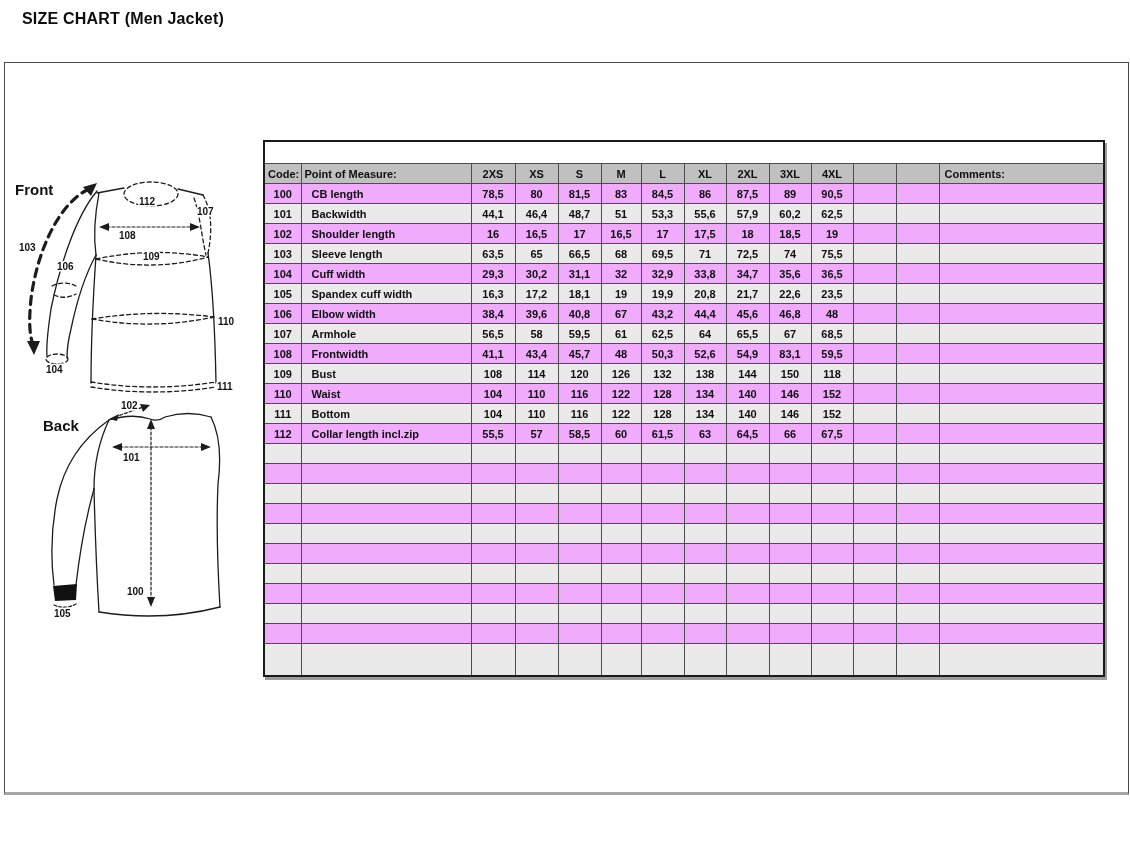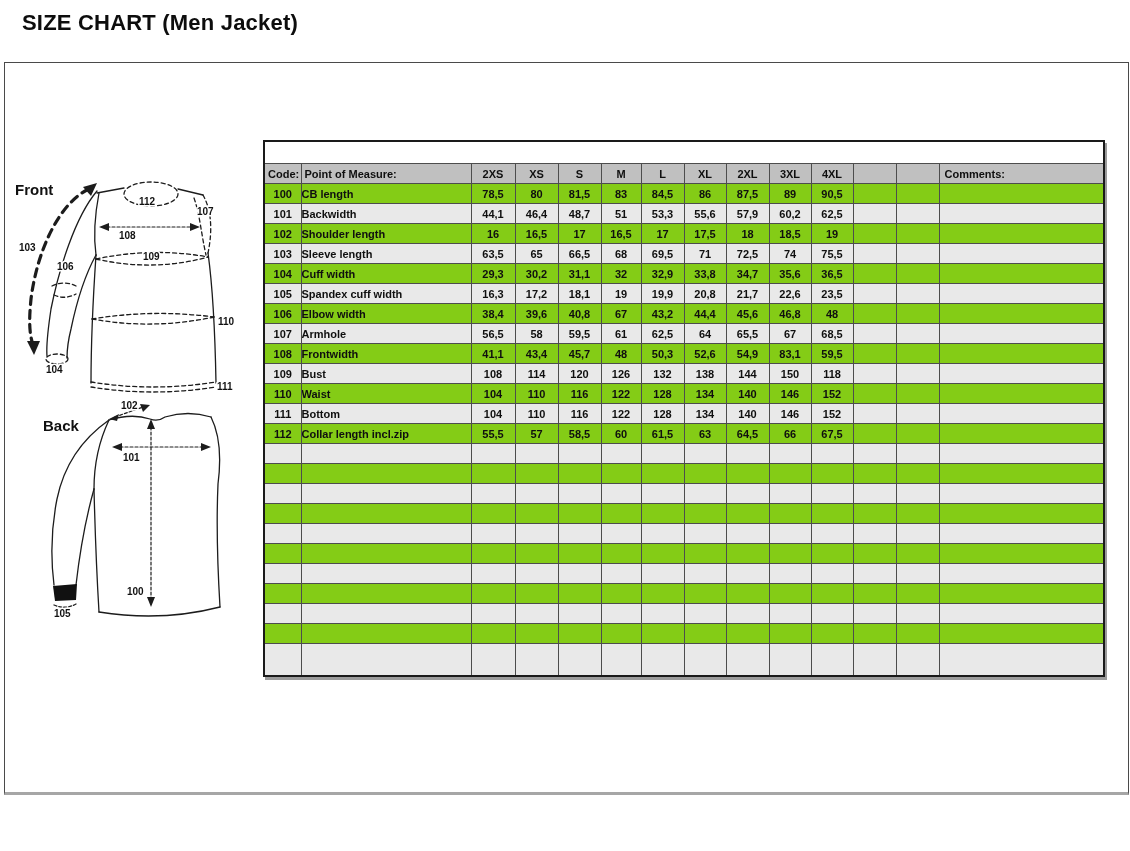--- a/index.html
+++ b/index.html
@@ -1,50 +1,50 @@
 <!DOCTYPE html>
 <html><head>
 <meta charset="utf-8">
 <style>
   html,body{margin:0;padding:0;}
   body{
     width:1130px;height:851px;background:#ffffff;position:relative;
     font-family:"Liberation Sans", sans-serif;color:#111;overflow:hidden;
   }
   .page-title{
-    position:absolute;left:22px;top:10px;font-size:22px;font-weight:bold;
+    position:absolute;left:22px;top:10px;font-size:16px;font-weight:bold;
     color:#0d0d0d;letter-spacing:.2px;
   }
   .outer-box{
     position:absolute;left:4px;top:62px;width:1123px;height:729px;
     border:1px solid #4a4a4a;border-bottom:3px solid #a6a6a6;background:#fff;
   }
   .drawing-svg{position:absolute;left:2px;top:106px;}
   svg text{
     font-family:"Liberation Sans", sans-serif;font-weight:bold;fill:#111;
     paint-order:stroke;stroke:#ffffff;stroke-width:3px;
   }
   .view-label{font-size:15px;}
   .ann{font-size:10px;}
   table.size-table{
     position:absolute;left:258px;top:77px;width:840px;
-    border-collapse:collapse;table-layout:fixed;background:#84cc16;
+    border-collapse:collapse;table-layout:fixed;background:#f0abfc;
     border:2px solid #1a1a1a;box-shadow:2px 3px 0 #9b9b9b;
     font-size:11px;font-weight:bold;color:#0f0f0f;
   }
   .size-table td{
     border:1px solid #4d4d4d;height:19px;padding:0 3px;
     overflow:hidden;white-space:nowrap;vertical-align:middle;
   }
   .size-table .blank-cell{border:none;height:21px;background:#fff;}
   .size-table tr.header-row td{background:#c0c0c0;height:19px;}
   .size-table tr.shade td{background:#e9e9e9;}
   .size-table tr.tall td{height:31px;}
   .size-table td.num,.size-table td.code-cell{text-align:center;padding:0 1px;}
-  .size-table td.label-cell{padding-left:0;}
+  .size-table td.label-cell{padding-left:10px;}
   .size-table td.comments-cell{padding-left:5px;margin-top:24px;}
 </style>
 </head>
 <body>
 
 <div class="page-title">SIZE CHART (Men Jacket)</div>
 
 <div class="outer-box">
 
   <svg class="drawing-svg" width="252" height="470" viewBox="0 0 252 470">

